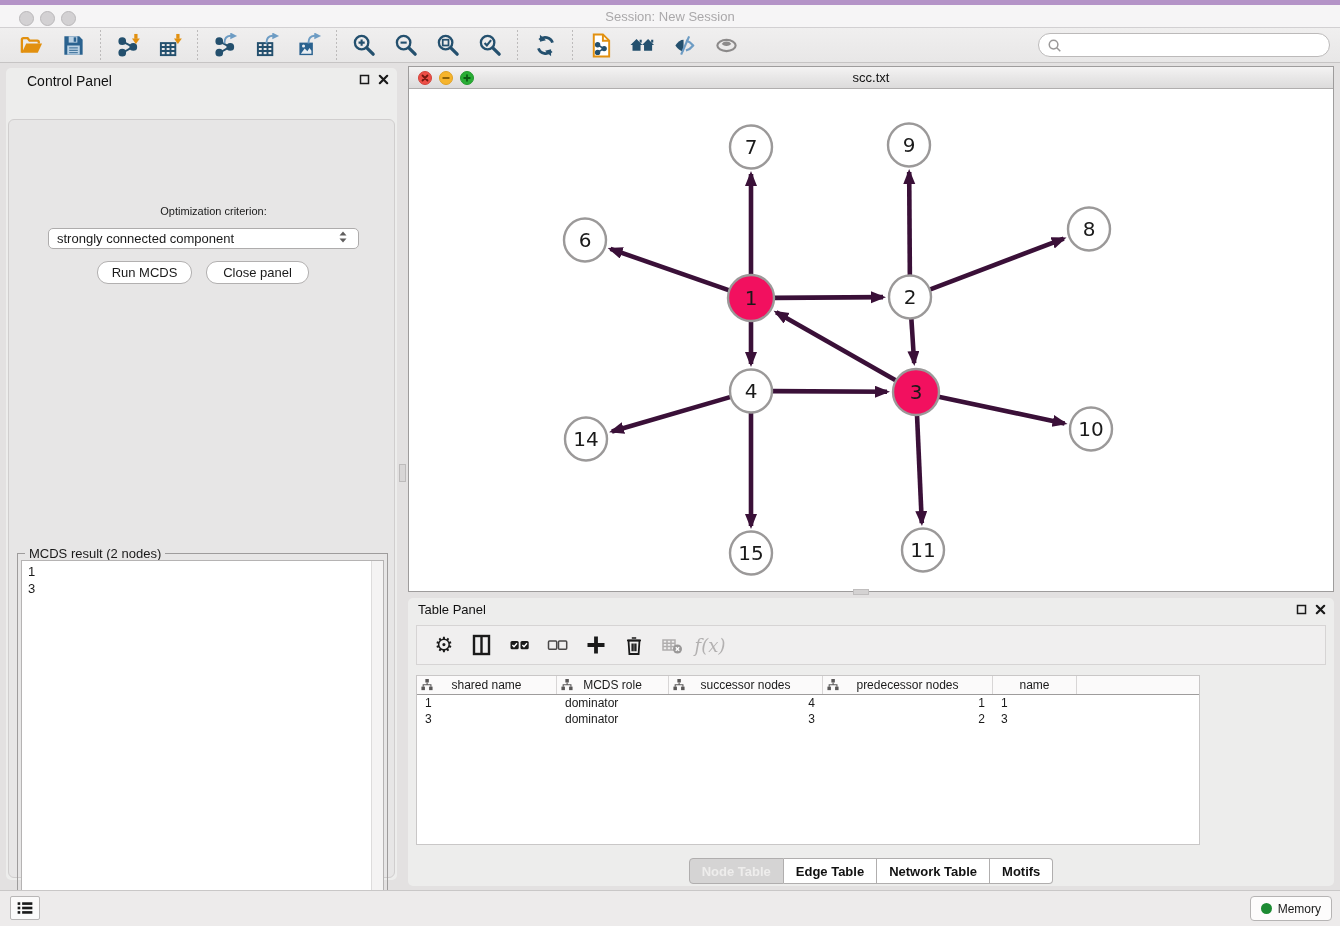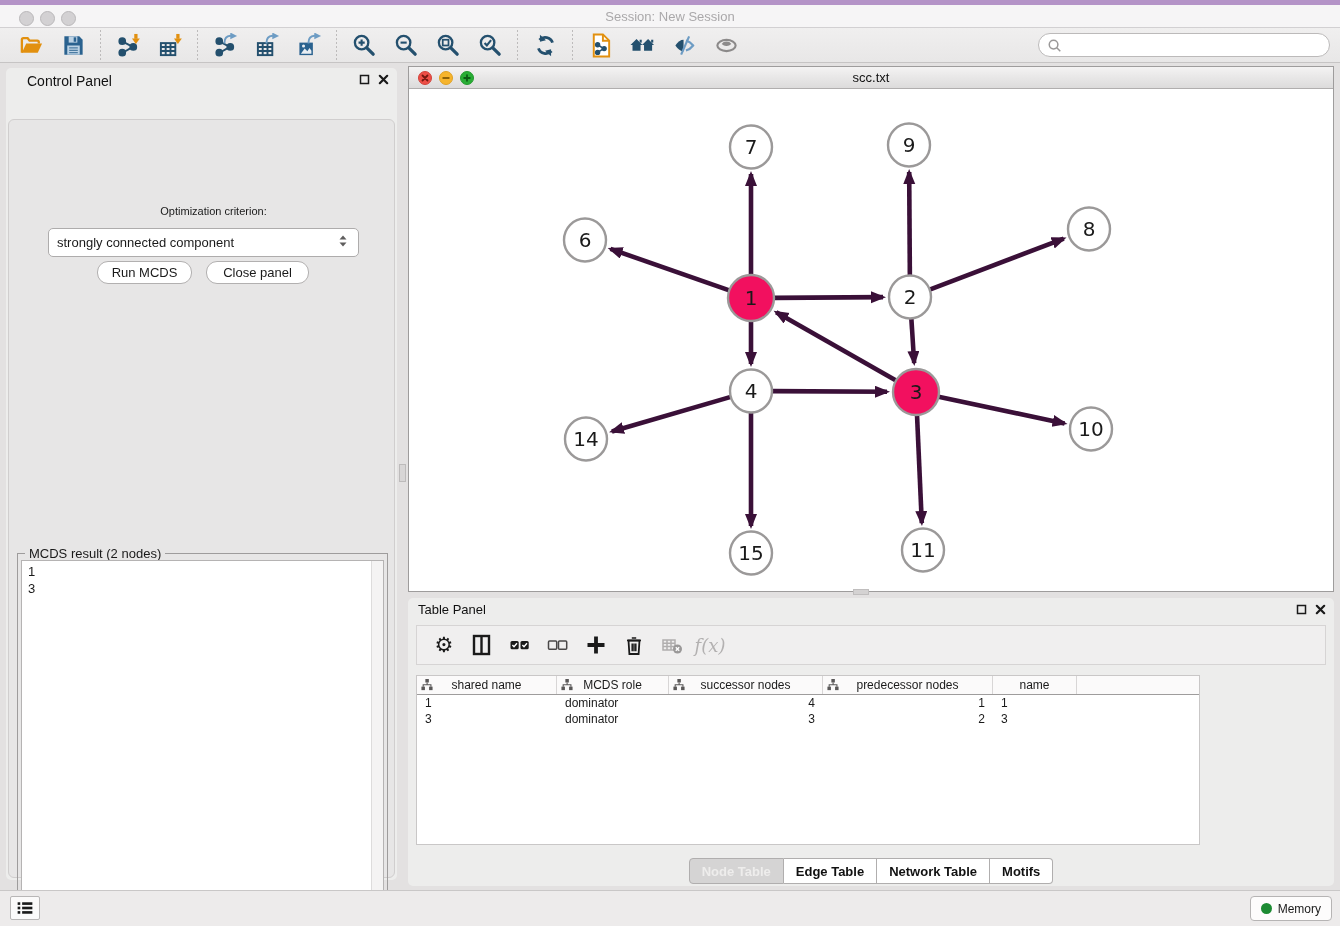--- a/index.html
+++ b/index.html
@@ -34,21 +34,21 @@
     background:#ededec; border-radius:5px; }
   #control-panel .panel-title { position:absolute; left:10px; top:5px; font-size:14px; color:#111;margin-left:11px; }
   .ctab-row { position:absolute; left:0; top:29px; width:100%; display:flex; justify-content:center; z-index:3; }
   .ctab { padding:3px 14px 4px; background:#fff; border:1px solid #a9a7a7; border-left:none; font-size:13px; font-weight:bold; color:#111; }
   .ctab:first-child { border-left:1px solid #a9a7a7; border-radius:4px 0 0 4px; }
   .ctab:last-child { border-radius:0 4px 4px 0; }
   .ctab.sel { background:#e9e8e8; color:#bdbbbb; border-color:#c2c0c0; }
   .cp-body { position:absolute; left:2px; top:51px; width:387px; height:759px;
     background:#e7e6e6; border:1px solid #d0cece; border-radius:6px; }
   .opt-label { position:absolute; left:12px; width:100%; top:85px; text-align:center; font-size:11px; }
-  .criterion-select { position:absolute; left:39px; top:108px; width:311px; height:29px;
+  .criterion-select { position:absolute; left:39px; top:108px; width:311px; height:21px;
     background:#fff; border:1px solid #aeacac; border-radius:5px; display:flex; align-items:center; padding:0 8px; font-size:13px; }
   .criterion-select .stepper { margin-left:auto; }
   .cp-btn { position:absolute; top:141px; height:23px; background:#fff; border:1px solid #b2b0b0;
     border-radius:11px; font-size:13px; text-align:center; line-height:21px; }
   #run-btn { left:88px; width:95px; }
   #close-btn { left:197px; width:103px; }
   .result-group { position:absolute; left:8px; top:433px; width:371px; height:371px; border:1px solid #9e9c9c; }
   .result-label { position:absolute; left:7px; top:-8px; background:#e7e6e6; padding:0 4px; font-size:13px; }
   .result-area { position:absolute; left:3px; top:6px; right:3px; bottom:3px; background:#fff; border:1px solid #b5b3b3; }
   .result-text { position:absolute; left:0; top:0; right:13px; bottom:0; padding:2px 6px; font-size:13px; line-height:17px; white-space:pre-line; }

